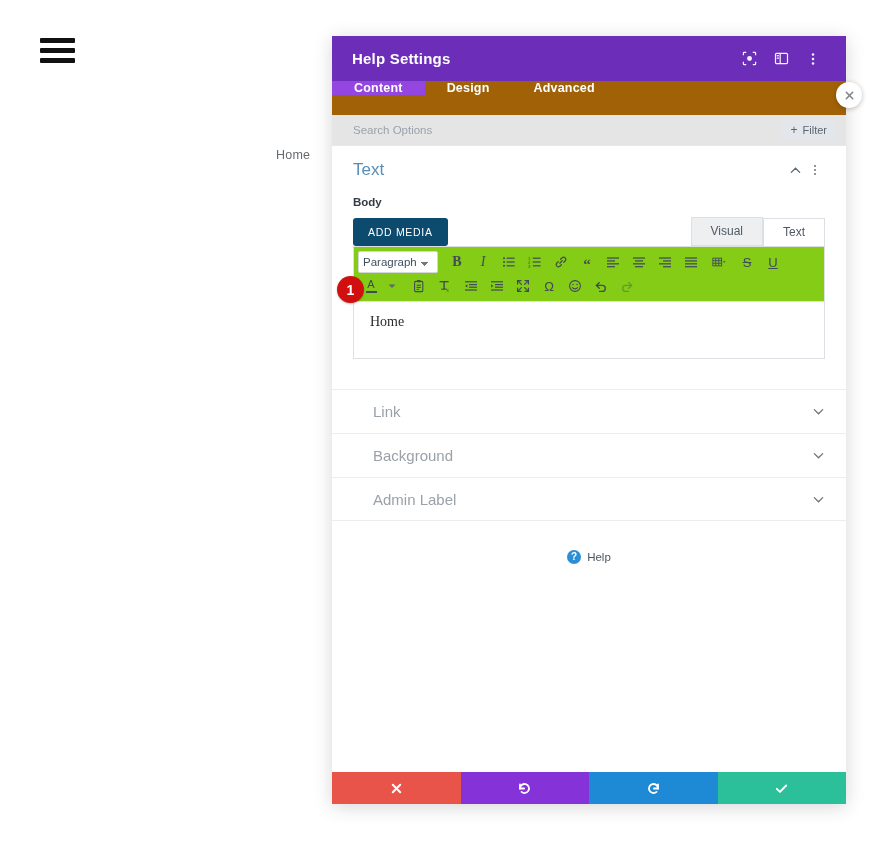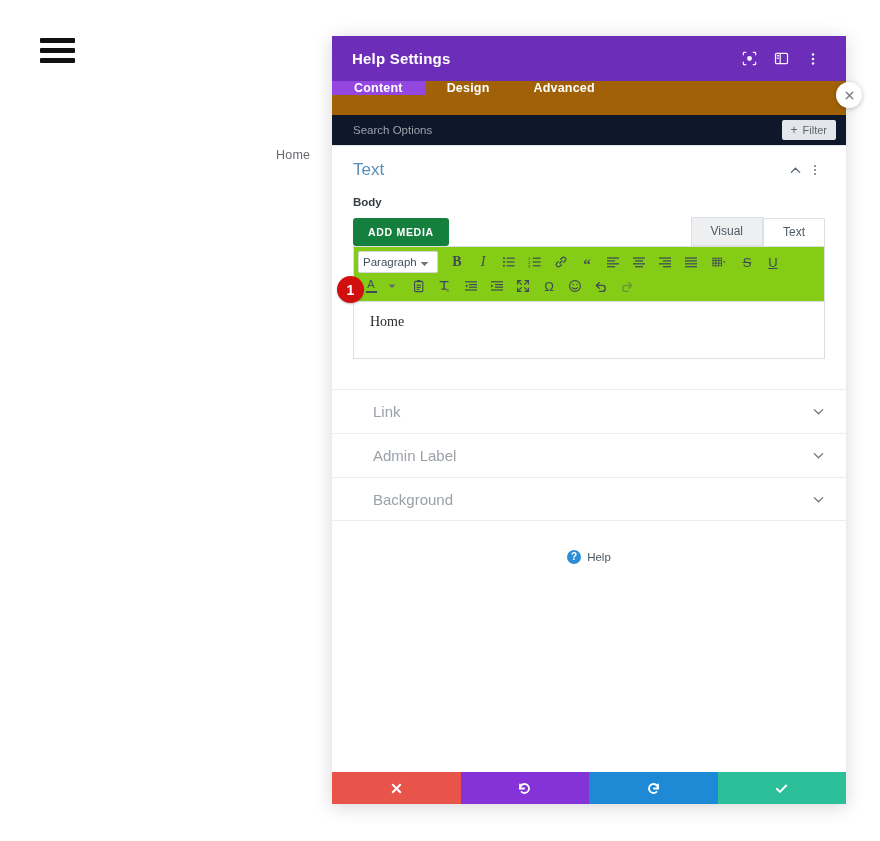--- a/index.html
+++ b/index.html
@@ -61,21 +61,21 @@
   }
   .tab {
     display: flex; align-items: center; justify-content: center;
     padding: 0 22px; font-size: 12.5px; font-weight: bold;
     color: #ffffff; cursor: pointer; letter-spacing: .2px;
   }
   .tab.active { background: #9447e0; }
 
   
   #search-bar {
-    height: 31px; background: #0f172a;
+    height: 31px; background: #e5e5e5;
     border-bottom: 1px solid #e6e8ea;
     display: flex; align-items: center;
     padding: 0 10px 0 21px;
     flex: 0 0 31px;
   }
   #search-input {
     flex: 1; border: none; outline: none; background: transparent;
     font-family: "Liberation Sans", sans-serif;
     font-size: 11.5px; color: #5c6670;
   }
@@ -108,22 +108,22 @@
     font-size: 11.5px; font-weight: bold; color: #333b43;
     margin-bottom: 9px;
     margin-top: 16px;
   }
 
   #editor-toprow {
     display: flex; align-items: flex-end; justify-content: space-between;
     margin-bottom: 0;
   }
   #add-media-button {
-    background: #15803d; color: #ffffff;
-    font-size: 10.5px; font-weight: bold; letter-spacing: .7px;
+    background: #0c4a6e; color: #ffffff;
+    font-size: 10.5px; font-weight: normal; letter-spacing: .7px;
     padding: 8px 15px; border: none; border-radius: 3px;
     cursor: pointer; font-family: "Liberation Sans", sans-serif;
   }
   #editor-mode-tabs { display: flex; align-items: flex-end; }
   .mode-tab {
     font-size: 12px; color: #4f5a66;
     padding: 6px 19px 7px 19px;
     border: 1px solid #dcdfe3; border-bottom: none;
     cursor: pointer;
   }
@@ -502,29 +502,29 @@
     <div id="accordion">
       <div class="acc-row">
         <div class="acc-title">Link</div>
         <div class="acc-chevron">
           <svg width="13" height="13" viewBox="0 0 14 14" fill="none" stroke="#6d757c" stroke-width="1.4" stroke-linecap="round">
             <polyline points="2.5,5 7,9.4 11.5,5"></polyline>
           </svg>
         </div>
       </div>
       <div class="acc-row">
-        <div class="acc-title">Admin Label</div>
+        <div class="acc-title">Background</div>
         <div class="acc-chevron">
           <svg width="13" height="13" viewBox="0 0 14 14" fill="none" stroke="#6d757c" stroke-width="1.4" stroke-linecap="round">
             <polyline points="2.5,5 7,9.4 11.5,5"></polyline>
           </svg>
         </div>
       </div>
       <div class="acc-row">
-        <div class="acc-title">Background</div>
+        <div class="acc-title">Admin Label</div>
         <div class="acc-chevron">
           <svg width="13" height="13" viewBox="0 0 14 14" fill="none" stroke="#6d757c" stroke-width="1.4" stroke-linecap="round">
             <polyline points="2.5,5 7,9.4 11.5,5"></polyline>
           </svg>
         </div>
       </div>
     </div>
 
     <div id="help-row">
       <div id="help-icon">?</div>

